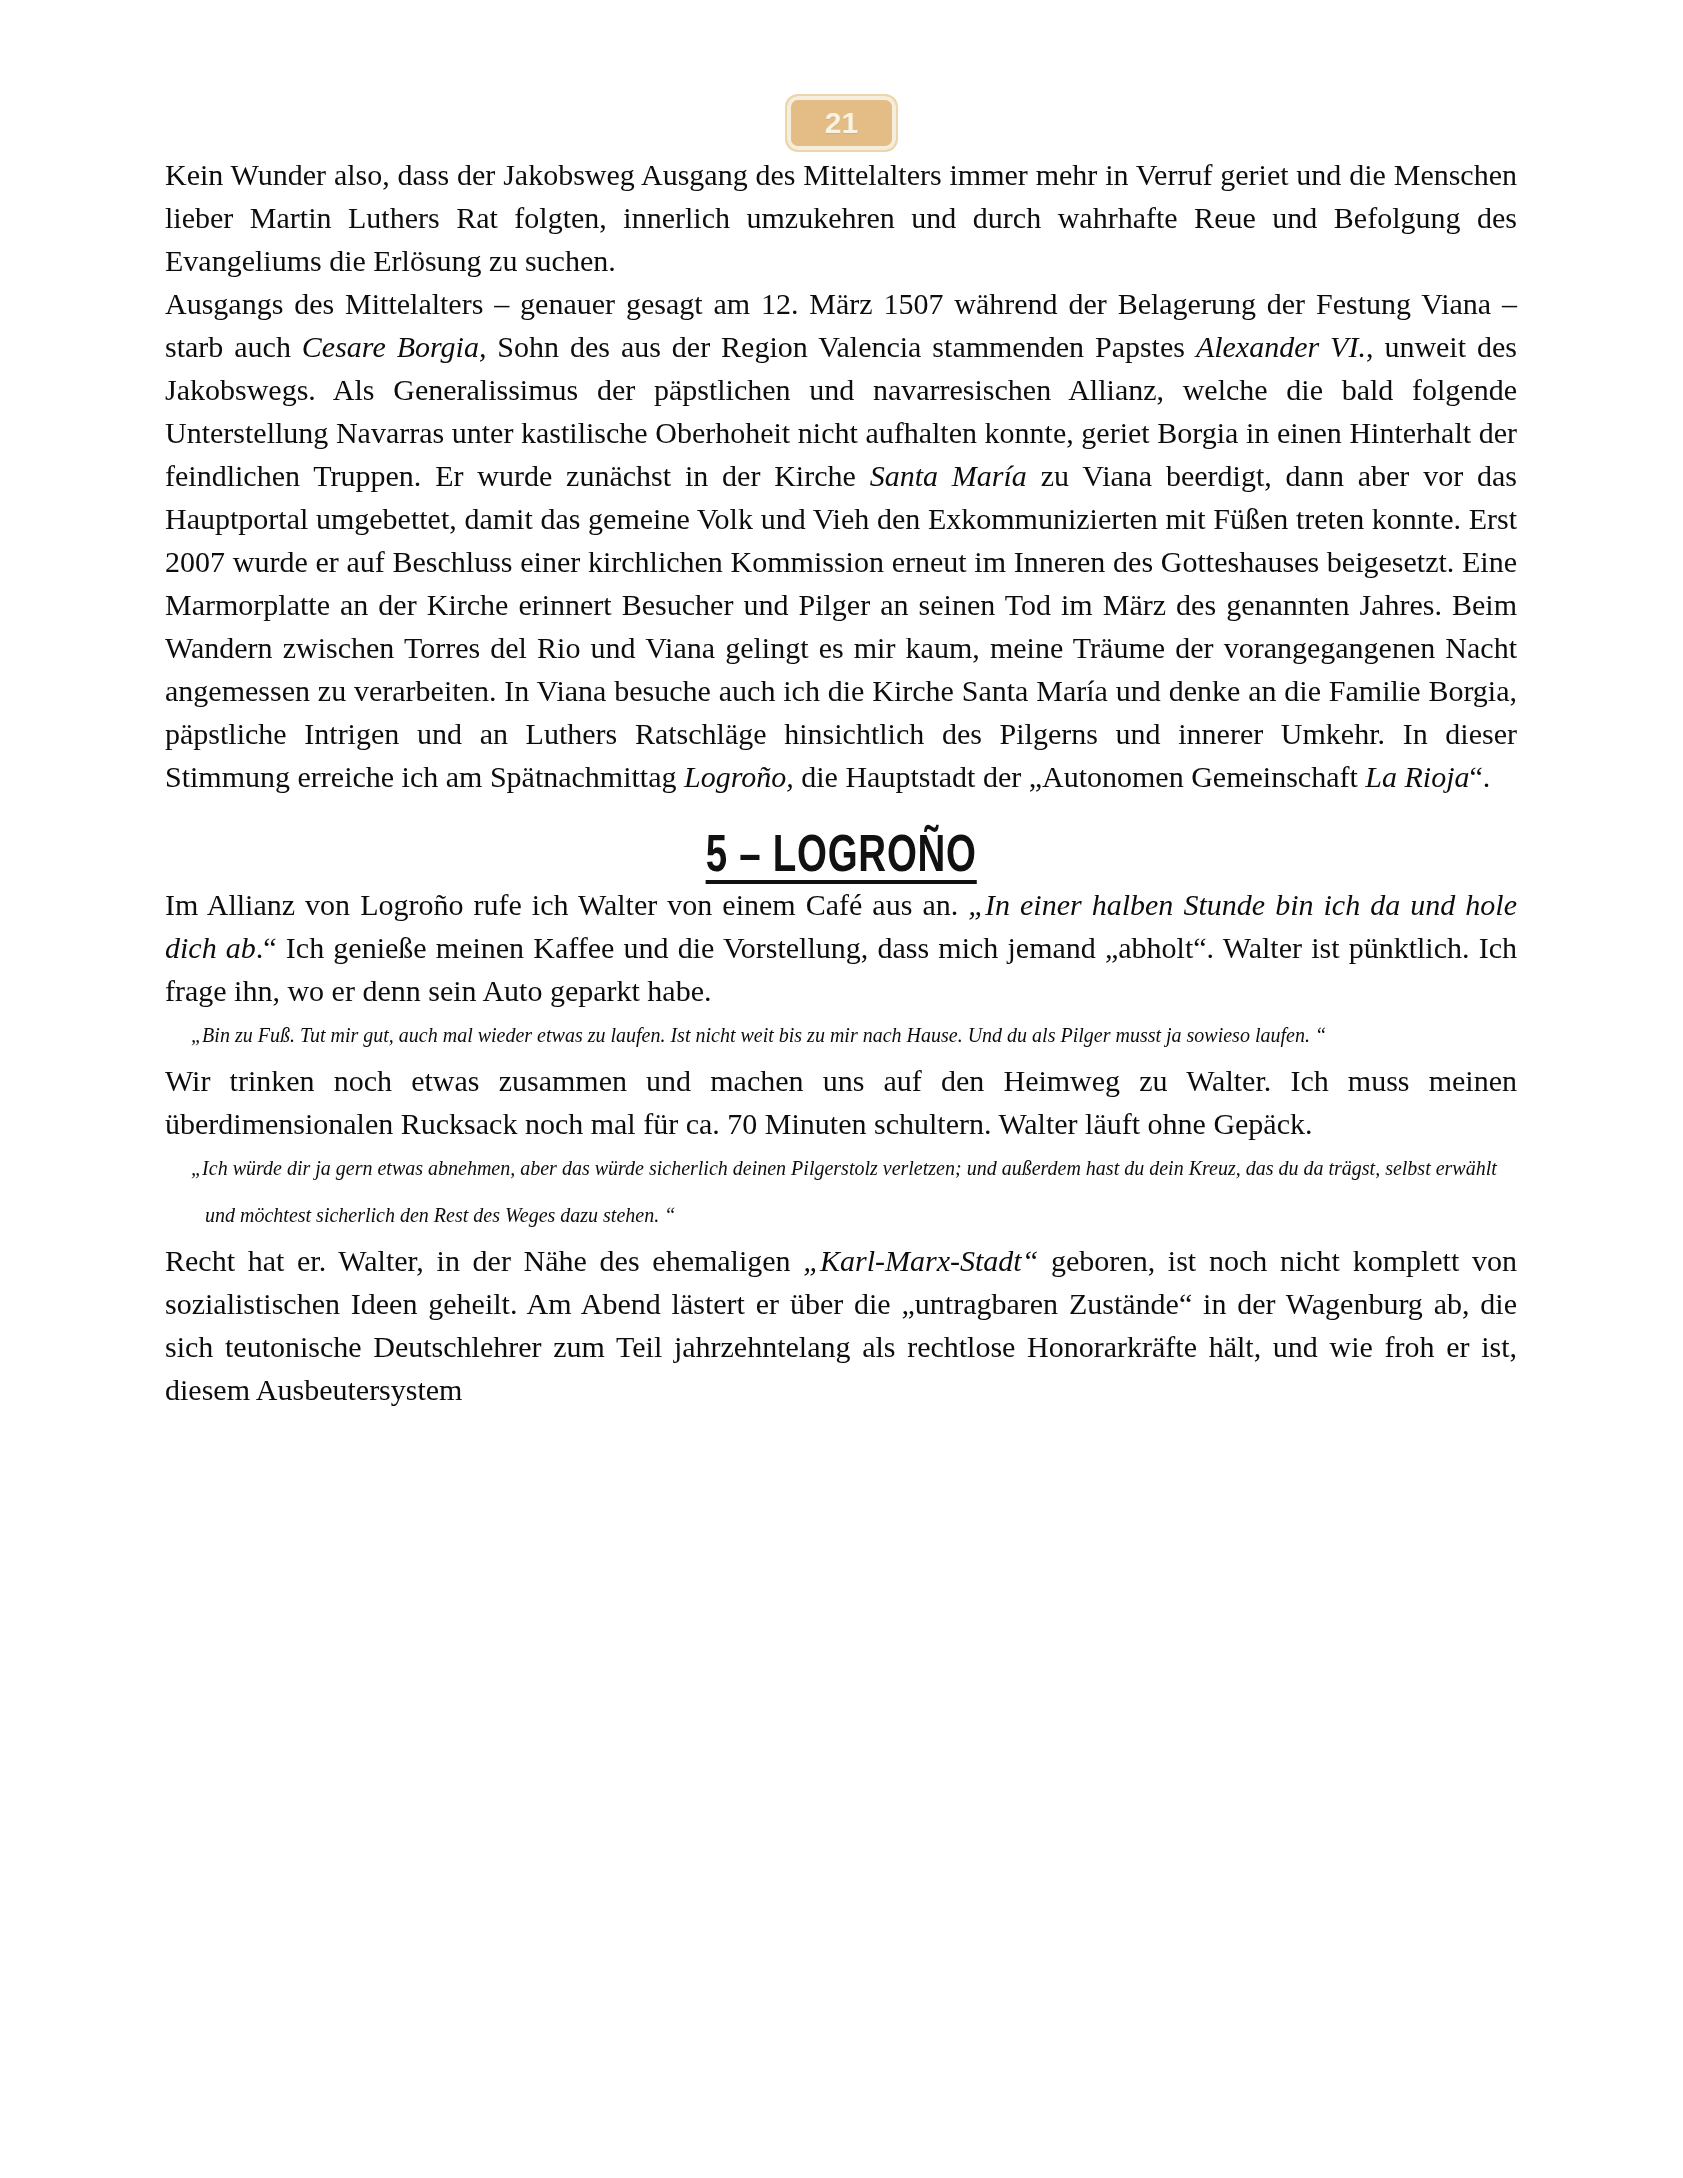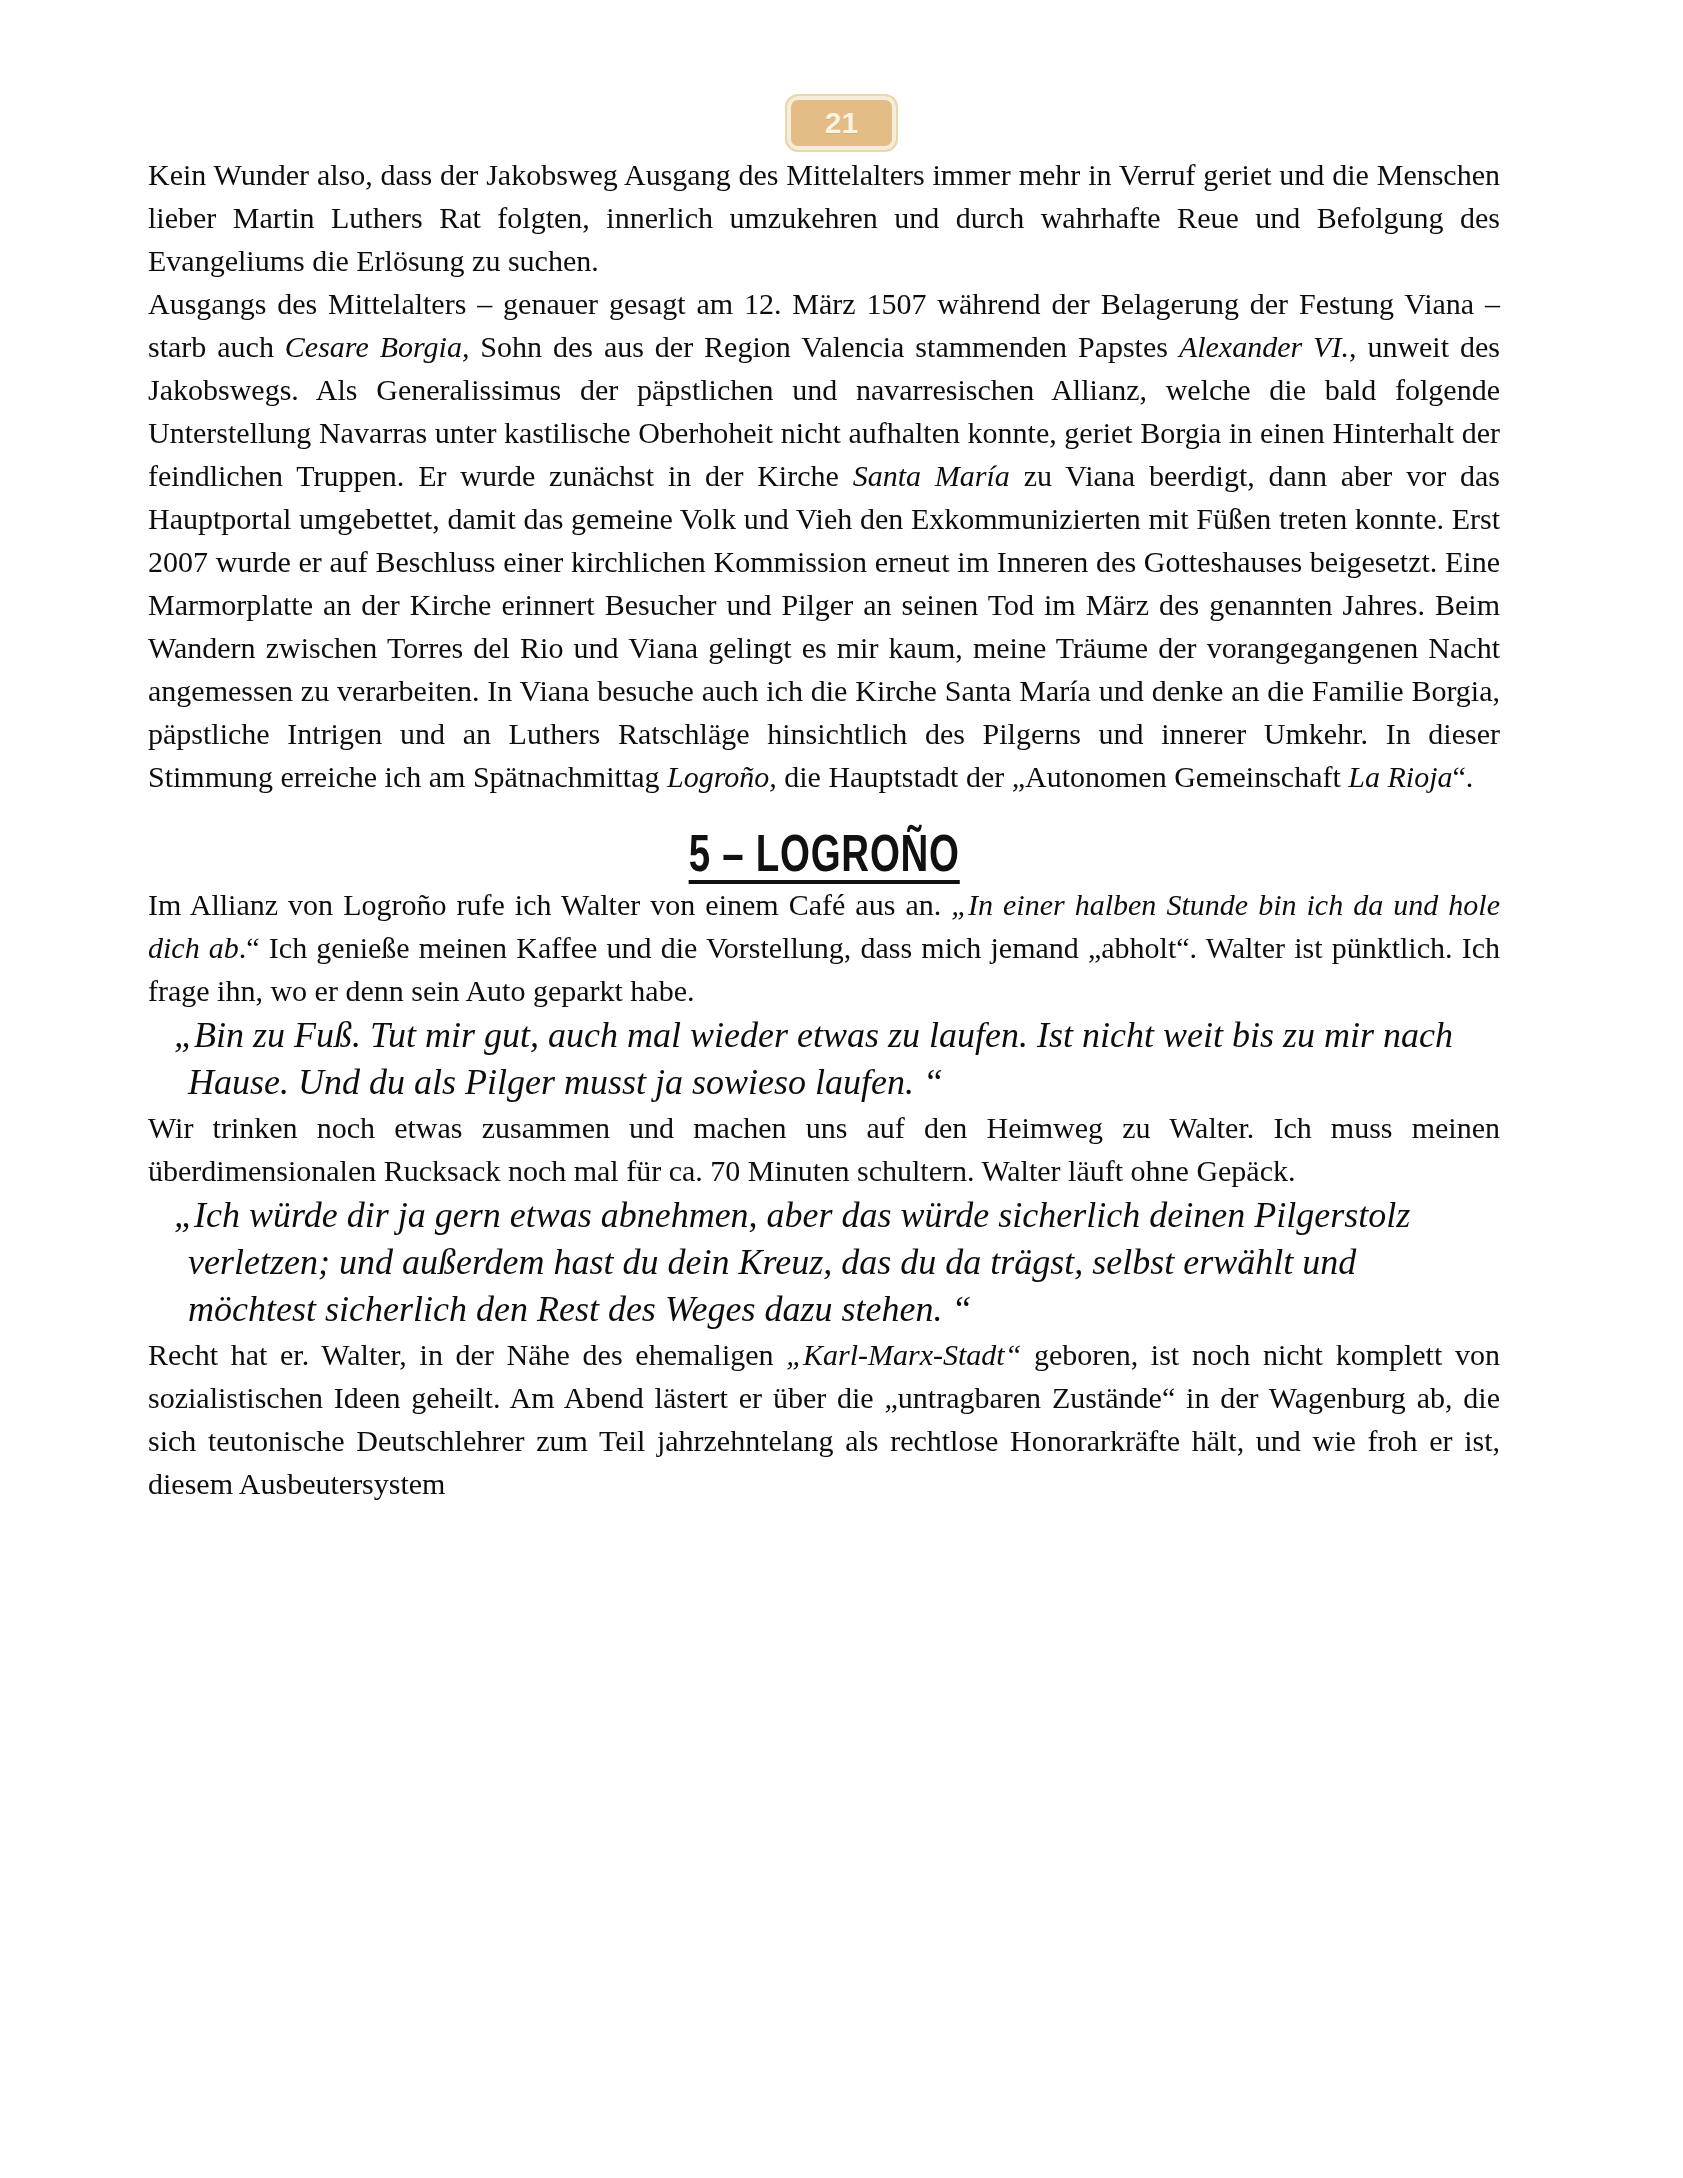--- a/index.html
+++ b/index.html
@@ -21,34 +21,34 @@
     box-shadow: inset 0 0 0 4px #f6eedd;
     padding: 10px 38px;
     font-family: "Liberation Sans", sans-serif;
     font-weight: bold;
     font-size: 30px;
     color: #f9f3e3;
     text-shadow: 0 1px 0 #d8ac6e;
   }
   .content {
     position: absolute;
-    left: 148px;
+    left: 165px;
     top: 153px;
     width: 1352px;
   }
   p.body {
     margin: 0;
     font-size: 30px;
     line-height: 43px;
     text-align: justify;
     hyphens: manual;
   }
   p.quote {
     margin: 0;
-    font-size: 36px;
+    font-size: 20px;
     line-height: 47px;
     font-style: italic;
     text-align: left;
     padding-left: 40px;
     text-indent: -14px;
     padding-right: 20px;
   }
   .mt-para { margin-top: 28px; }
   .mt-block { margin-top: 47px; }
   .mt-quote { margin-top: 22px; }

